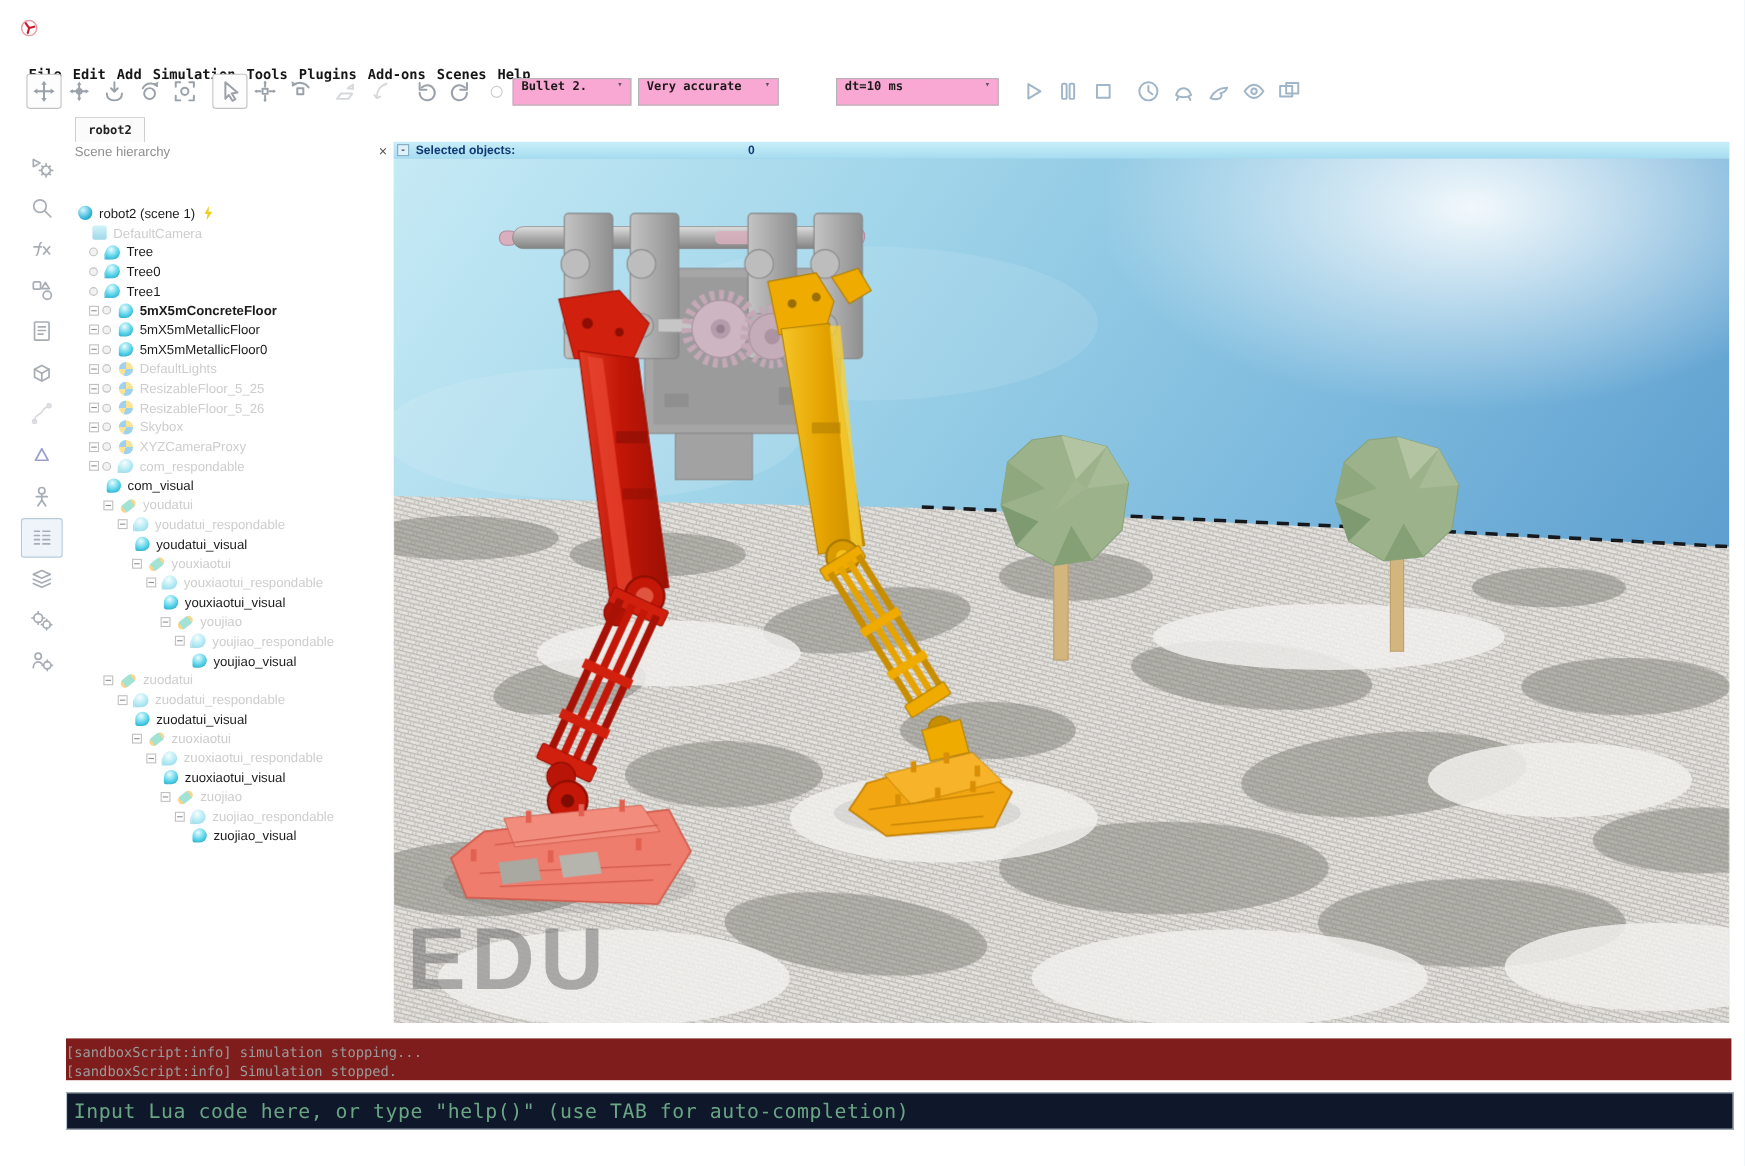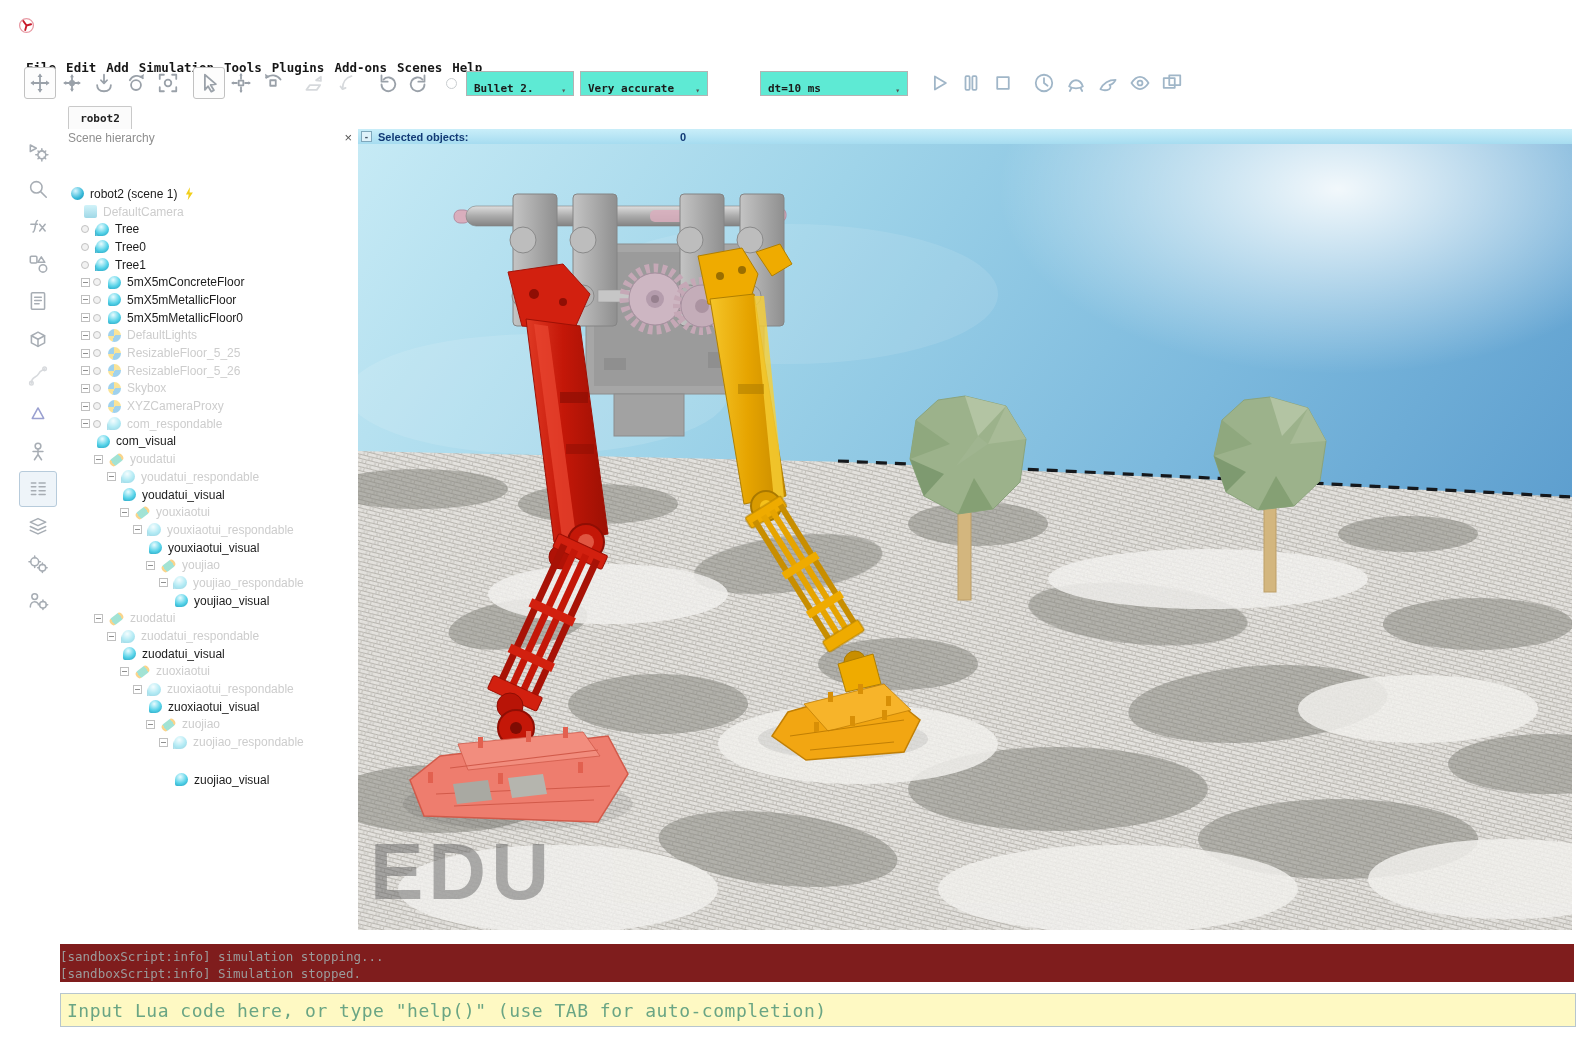--- a/index.html
+++ b/index.html
@@ -18,21 +18,21 @@
   
   #toolbar{position:absolute;left:24px;top:65px;height:36px;display:flex;align-items:center;}
   .tb-btn{width:30px;height:30px;display:flex;align-items:center;justify-content:center;
           border:1px solid transparent;border-radius:3px;color:#9aa1a9;background:transparent;flex:none;}
   .tb-btn.sel{border-color:#c2c2c2;background:#fdfdfd;}
   .tb-btn.dis{opacity:.4;}
   .tb-btn svg{width:22px;height:22px;}
   .tb-btn.blue{color:#a0b6c8;}
   .tb-gap{width:9px;flex:none;}
   .circ{width:9px;height:9px;border:1.5px solid #c9cdd0;border-radius:50%;margin:0 9px 0 2px;flex:none;}
-  .dd{height:23px;display:flex;align-items:flex-end;border:1px solid #b3b3b3;background:#5eead4;
+  .dd{height:23px;display:flex;align-items:flex-start;border:1px solid #b3b3b3;background:#f9a8d4;
       padding:0 7px;font:bold 11px "DejaVu Sans Mono",monospace;color:#1a1a1a;margin-right:6px;flex:none;}
   .dd .arr{margin-left:auto;padding-left:8px;font-size:8px;color:#555;}
 
   
   .tab{position:absolute;left:68px;top:106px;width:62px;height:23px;background:#fbfbfb;
        border:1px solid #c9c9c9;border-bottom:none;border-radius:2px 2px 0 0;display:flex;
        align-items:center;justify-content:center;font:bold 11px "DejaVu Sans Mono",monospace;color:#222;}
 
   
   #lefttools{position:absolute;left:16px;top:133px;width:44px;display:flex;flex-direction:column;align-items:center;}
@@ -76,21 +76,21 @@
   .sqbtn{position:absolute;left:3px;top:18px;width:8px;height:8px;background:#9fb2ba;border:1px solid #5f7c8a;}
   #scene{position:absolute;left:0;top:15px;}
   .watermark{position:absolute;left:12px;bottom:12px;font:bold 80px "Liberation Sans",sans-serif;
              color:rgba(95,95,95,.48);letter-spacing:5px;}
 
   
   #console{position:absolute;left:60px;top:944px;width:1514px;padding-top:5px;background:#7f1d1d;}
   .cline{display:flex;font:12.5px "DejaVu Sans Mono",monospace;color:#9b9b9b;line-height:16.5px;}
   .cline .tag{width:158px;flex:none;}
   #luabar{position:absolute;left:60px;top:993px;width:1516px;height:34px;border:1px solid #b7c6ce;
-          box-sizing:border-box;background:#fef9c3;display:flex;}
+          box-sizing:border-box;background:#0f172a;display:flex;}
   #luabar input{flex:1;border:none;outline:none;font:18px "DejaVu Sans Mono",monospace;
           letter-spacing:.5px;color:#4f9a6e;padding:2px 6px;background:transparent;}
   #luabar input::placeholder{color:#6aa584;opacity:1;}
 </style>
 </head>
 <body>
 
 <div id="titlebar">
   <svg viewBox="0 0 16 16">
     <circle cx="8" cy="8" r="6.5" stroke="#e89aa4" stroke-width="1.2" fill="none"></circle>
@@ -367,21 +367,21 @@
       <div class="hrow" style="padding-left: 21px;">
         <span class="exp-dot"></span>
         <span class="hi hi-multishape"></span>
         <span>Tree0</span>
       </div>
       <div class="hrow" style="padding-left: 21px;">
         <span class="exp-dot"></span>
         <span class="hi hi-multishape"></span>
         <span>Tree1</span>
       </div>
-      <div class="hrow" style="padding-left: 21px;">
+      <div class="hrow" style="padding-left: 21px; font-weight: bold;">
         <span class="exp-box"></span>
         <span class="exp-dot"></span>
         <span class="hi hi-shape"></span>
         <span>5mX5mConcreteFloor</span>
       </div>
       <div class="hrow" style="padding-left: 21px;">
         <span class="exp-box"></span>
         <span class="exp-dot"></span>
         <span class="hi hi-shape"></span>
         <span>5mX5mMetallicFloor</span>
@@ -505,21 +505,21 @@
       <div class="hrow dimtxt" style="padding-left: 86px;">
         <span class="exp-box"></span>
         <span class="hi hi-joint dim"></span>
         <span>zuojiao</span>
       </div>
       <div class="hrow dimtxt" style="padding-left: 99px;">
         <span class="exp-box"></span>
         <span class="hi hi-multishape dim"></span>
         <span>zuojiao_respondable</span>
       </div>
-      <div class="hrow" style="padding-left: 112px; margin-top: 20px;">
+      <div class="hrow" style="padding-left: 112px;">
         <span class="hi hi-shape"></span>
         <span>zuojiao_visual</span>
       </div>
     </div>
 </div>
 
 <div id="viewport">
   <div class="vinfo">
     <span class="collapse">-</span>
     <span>Selected objects:</span>

